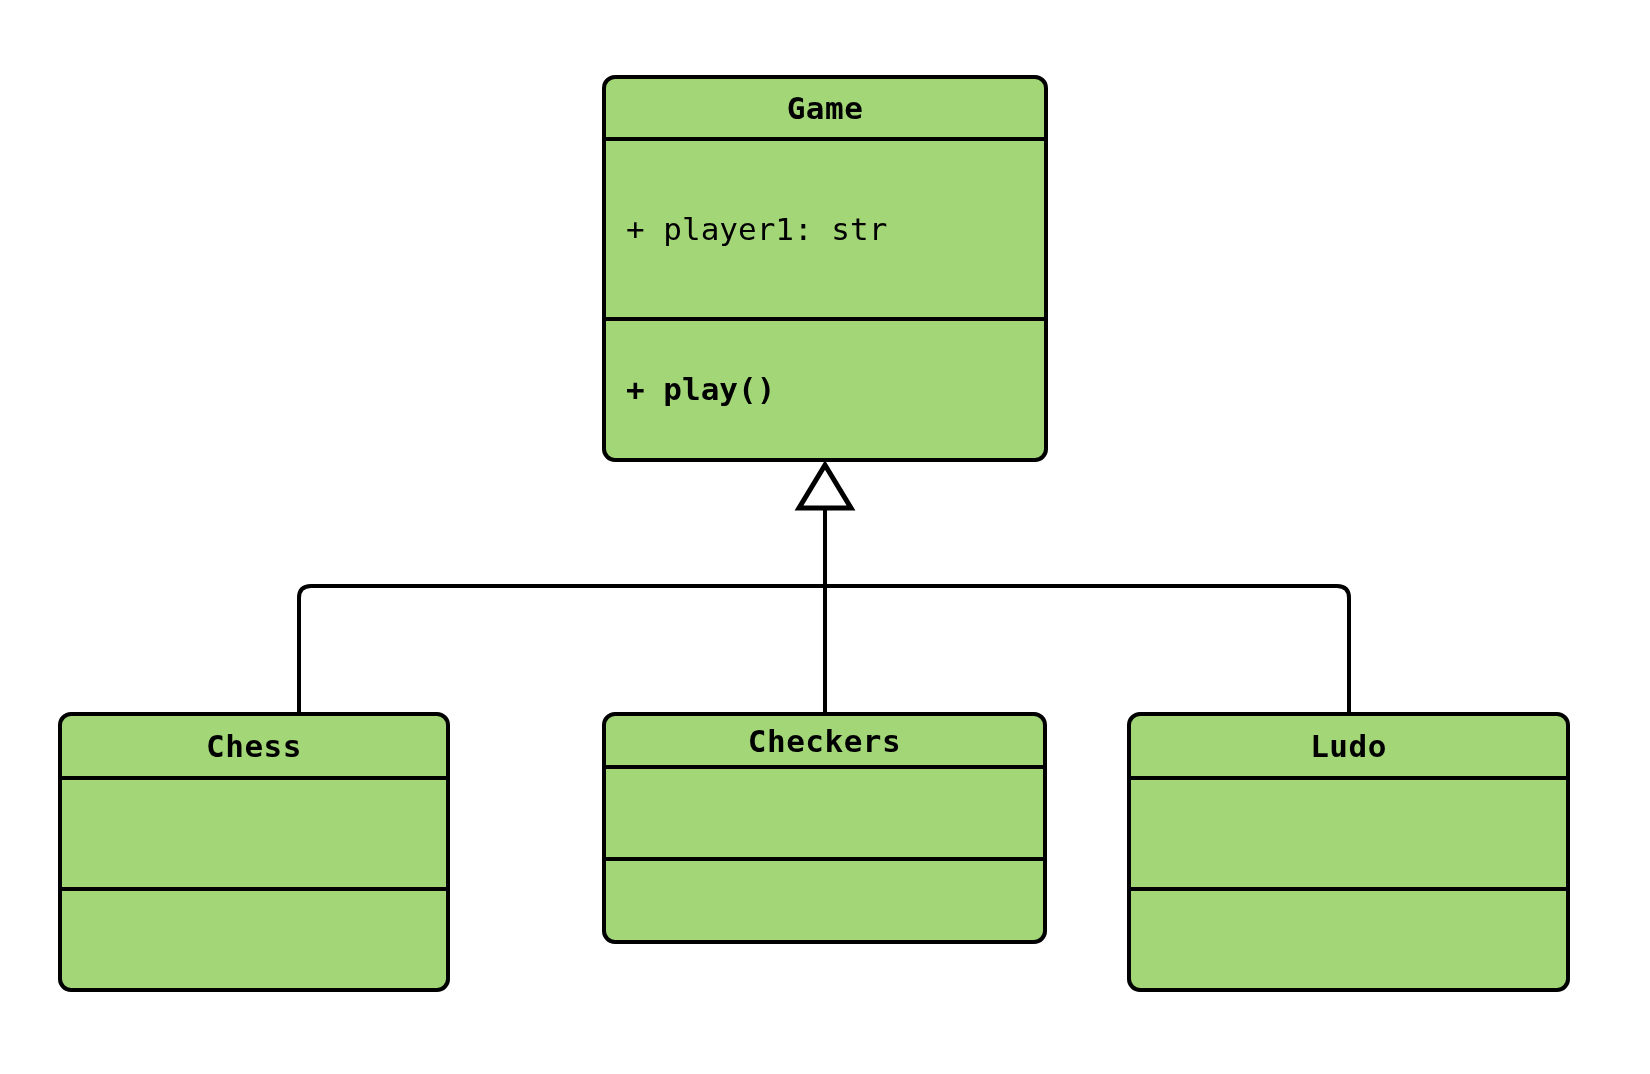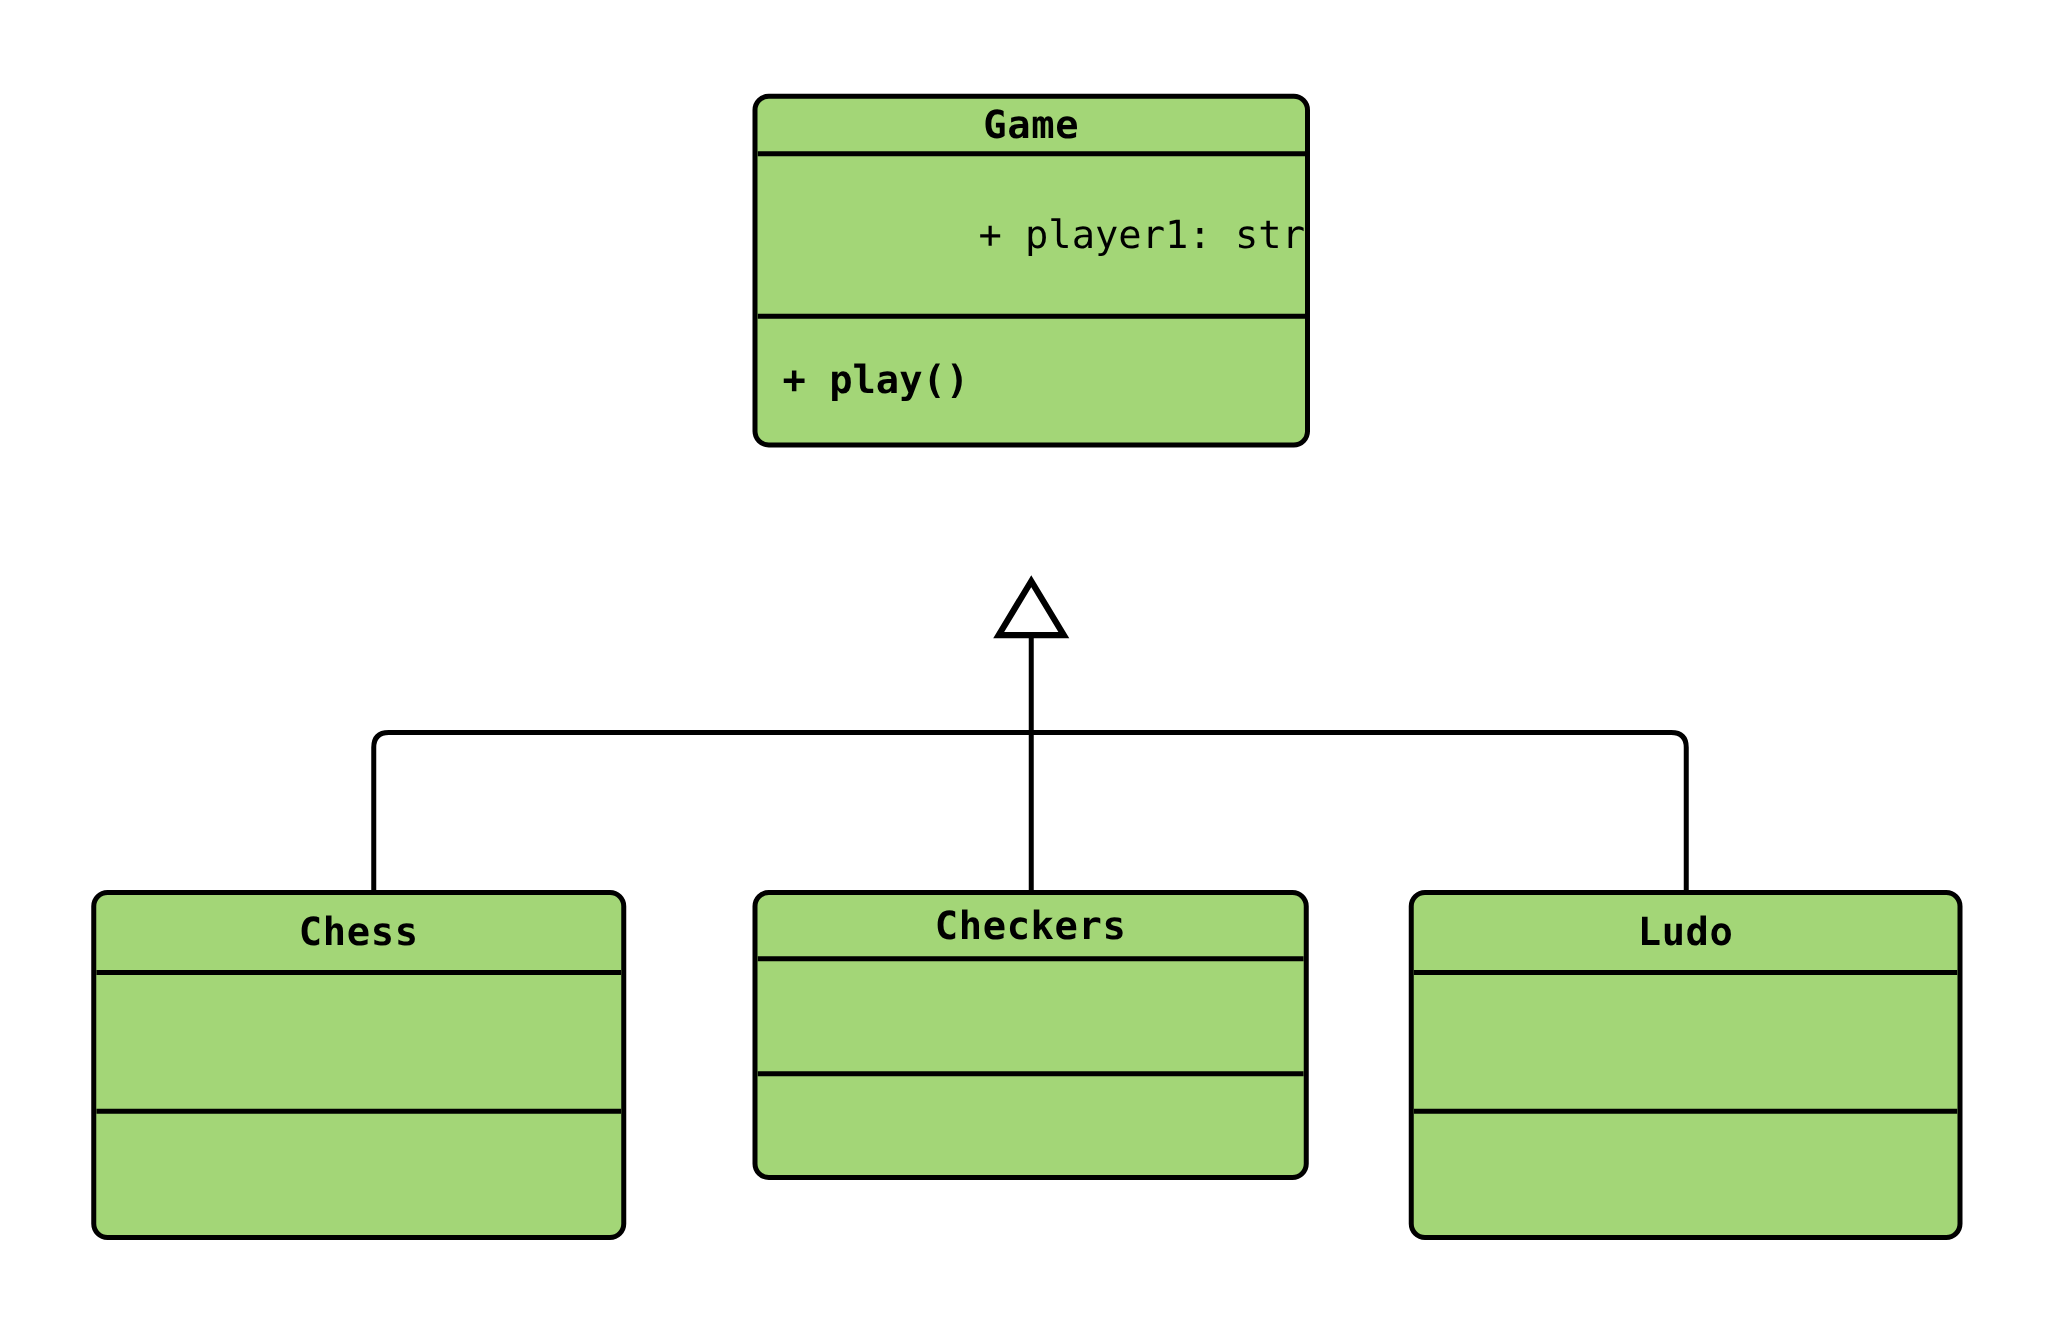--- a/index.html
+++ b/index.html
@@ -42,21 +42,21 @@
     display:flex;flex-direction:column;justify-content:center;
     padding-left:20px;
     font-size:31px;
     line-height:31px;
     white-space:pre;
   }
   .grow{flex:1 1 auto;}
 
   
   .game-title{height:58px;}
-  .game-attrs{height:176px;align-items:flex-end;}
+  .game-attrs{height:176px;}
   .game-methods{height:137px;font-weight:bold;}
 
   
   .child-title{height:60px;}
   .child-attrs{height:107px;}
   .child-methods{height:97px;}
 </style>
 </head>
 <body>
 
@@ -64,33 +64,33 @@
 
   <svg class="connector-svg" viewBox="0 0 1650 1074" xmlns="http://www.w3.org/2000/svg">
 
     <path class="rel-line" d="M 825 507 L 825 712"></path>
 
     <path class="rel-line" d="M 299 712 L 299 598 Q 299 586 311 586 L 1337 586 Q 1349 586 1349 598 L 1349 712"></path>
 
     <polygon class="arrowhead" points="825,465 799,508 851,508"></polygon>
   </svg>
 
-  <div class="class-box" style="left:602px;top:75px;width:446px;height:283px;">
+  <div class="class-box" style="left:602px;top:75px;width:446px;height:387px;">
     <div class="compartment title game-title">Game</div>
     <div class="sep"></div>
     <div class="compartment members game-attrs">
       <div>+ player1: str</div>
     </div>
     <div class="sep"></div>
     <div class="compartment members game-methods grow">
       <div>+ play()</div>
     </div>
   </div>
 
-  <div class="class-box" style="left:73px;top:712px;width:428px;height:280px;">
+  <div class="class-box" style="left:58px;top:712px;width:392px;height:280px;">
     <div class="compartment title child-title">Chess</div>
     <div class="sep"></div>
     <div class="compartment members child-attrs"></div>
     <div class="sep"></div>
     <div class="compartment members child-methods grow"></div>
   </div>
 
   <div class="class-box" style="left:602px;top:712px;width:445px;height:232px;">
     <div class="compartment title child-title">Checkers</div>
     <div class="sep"></div>

